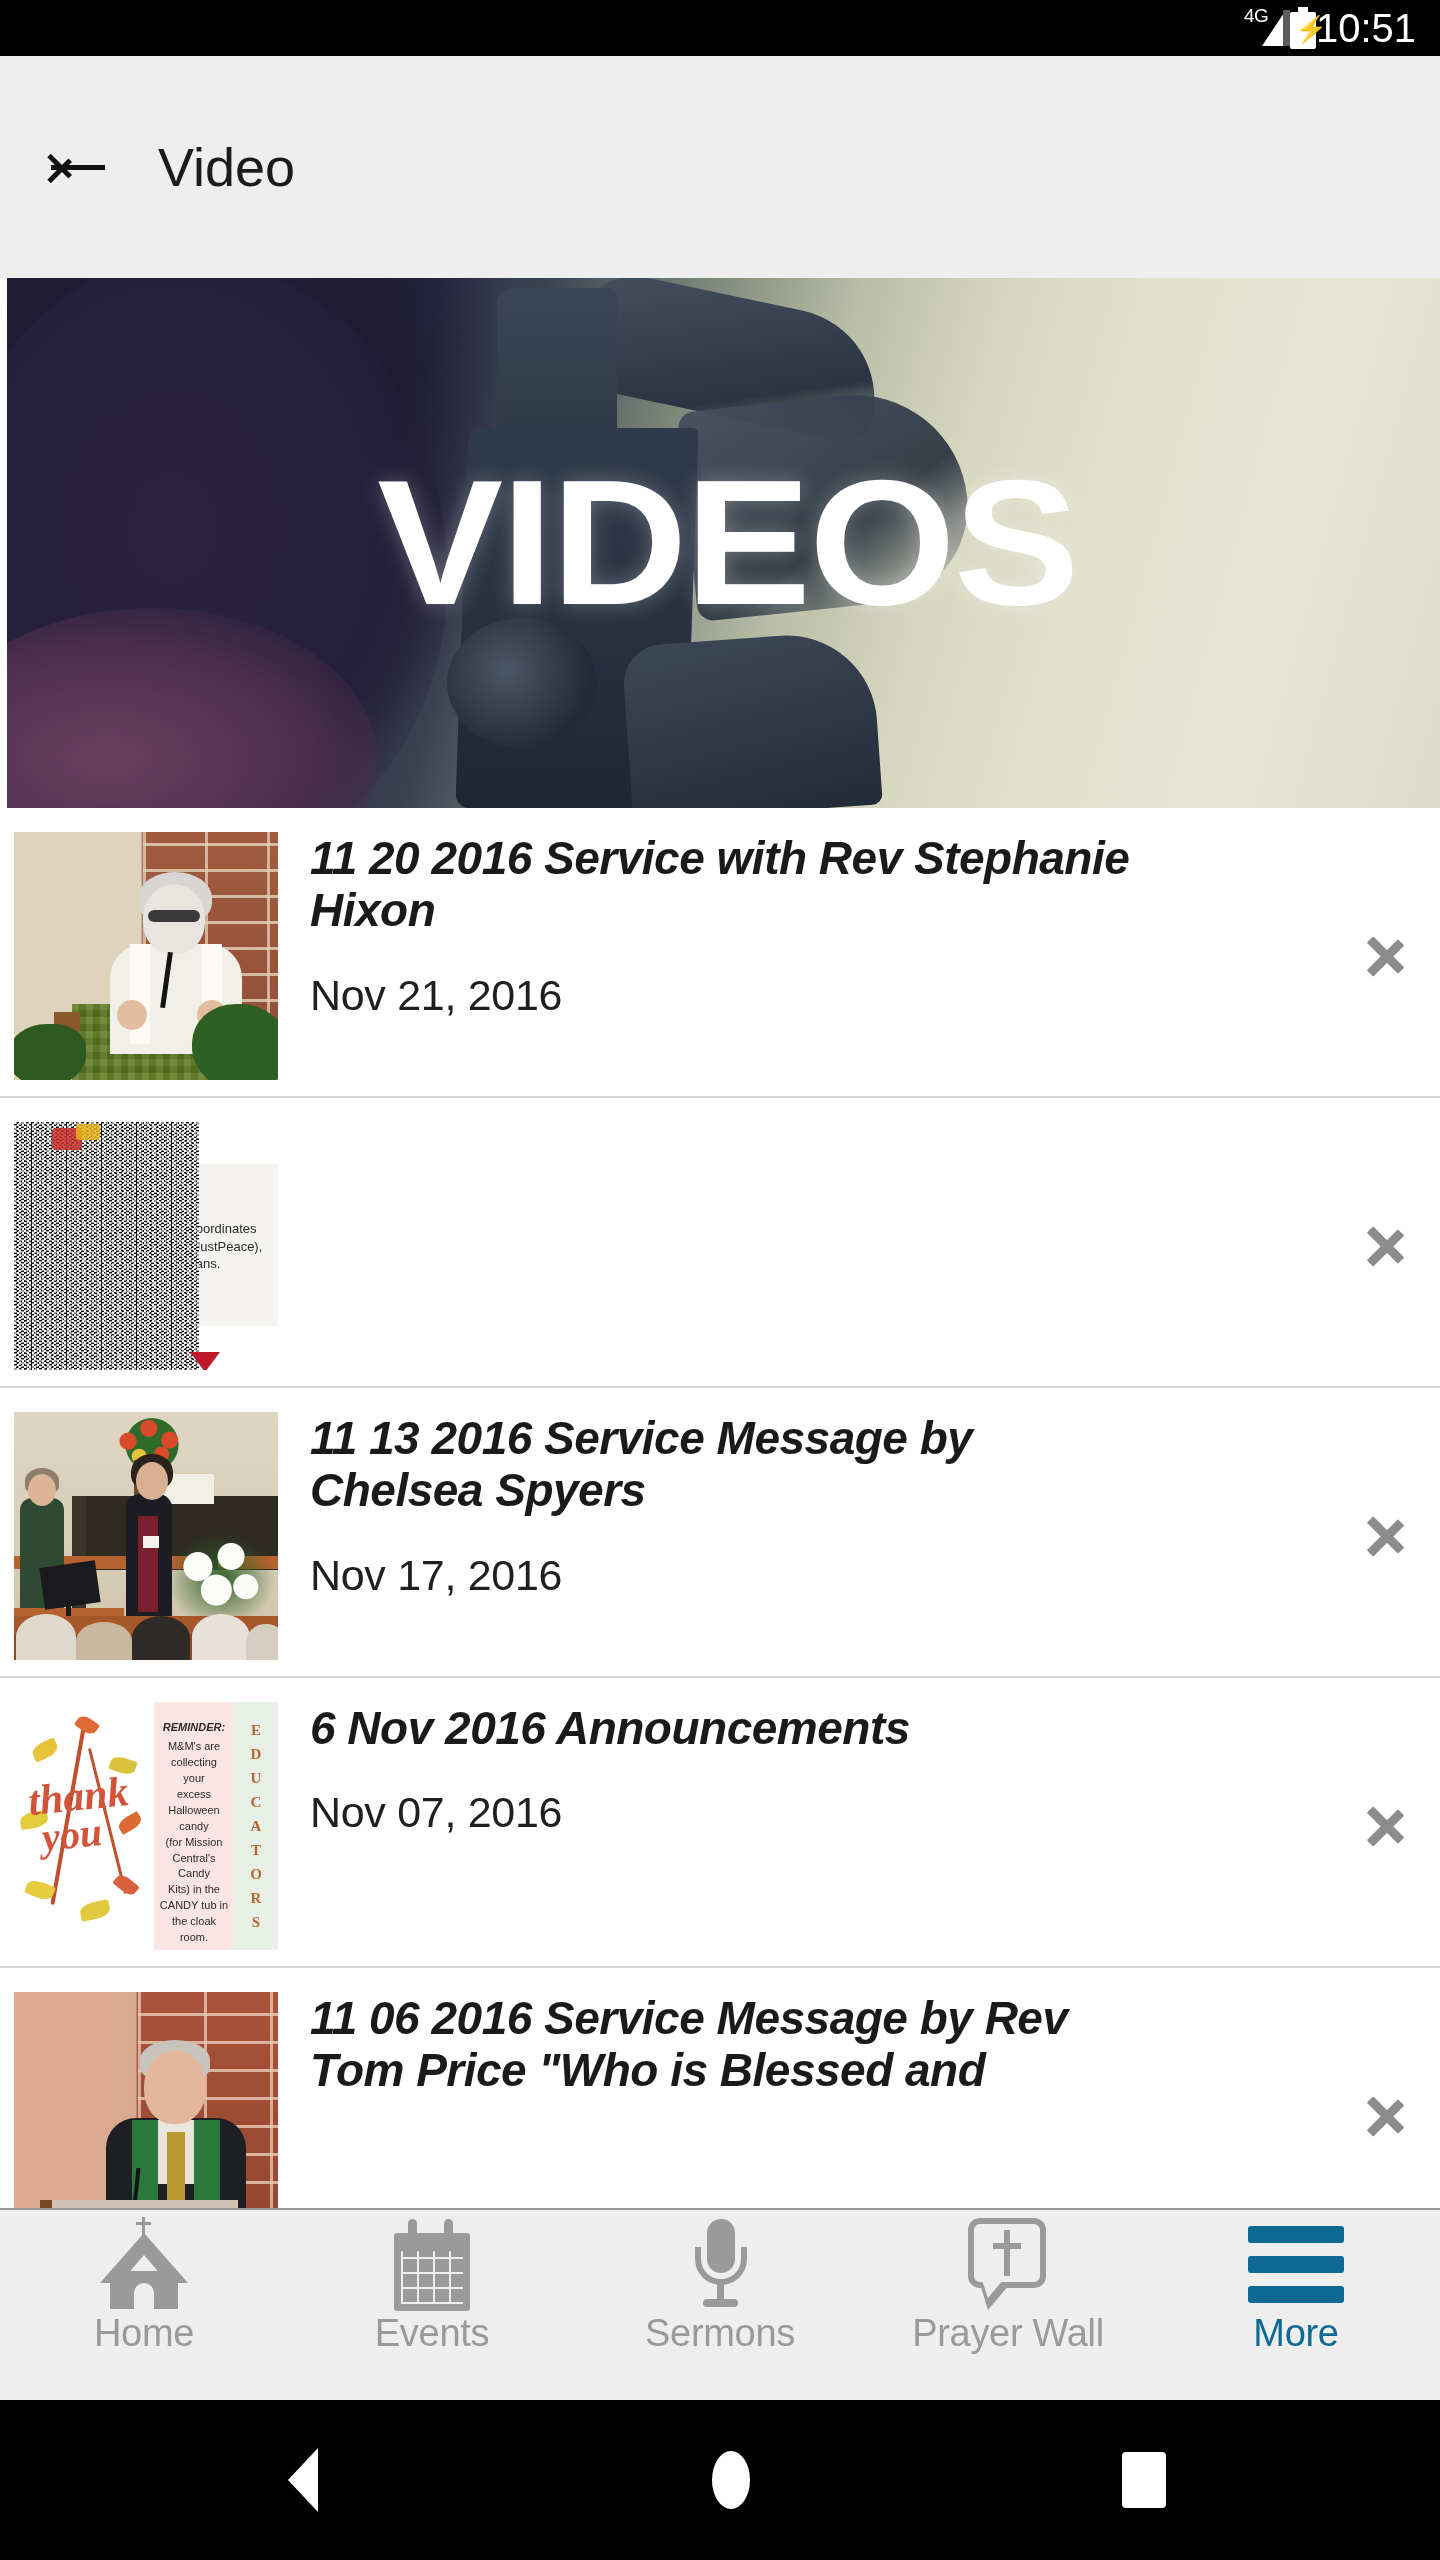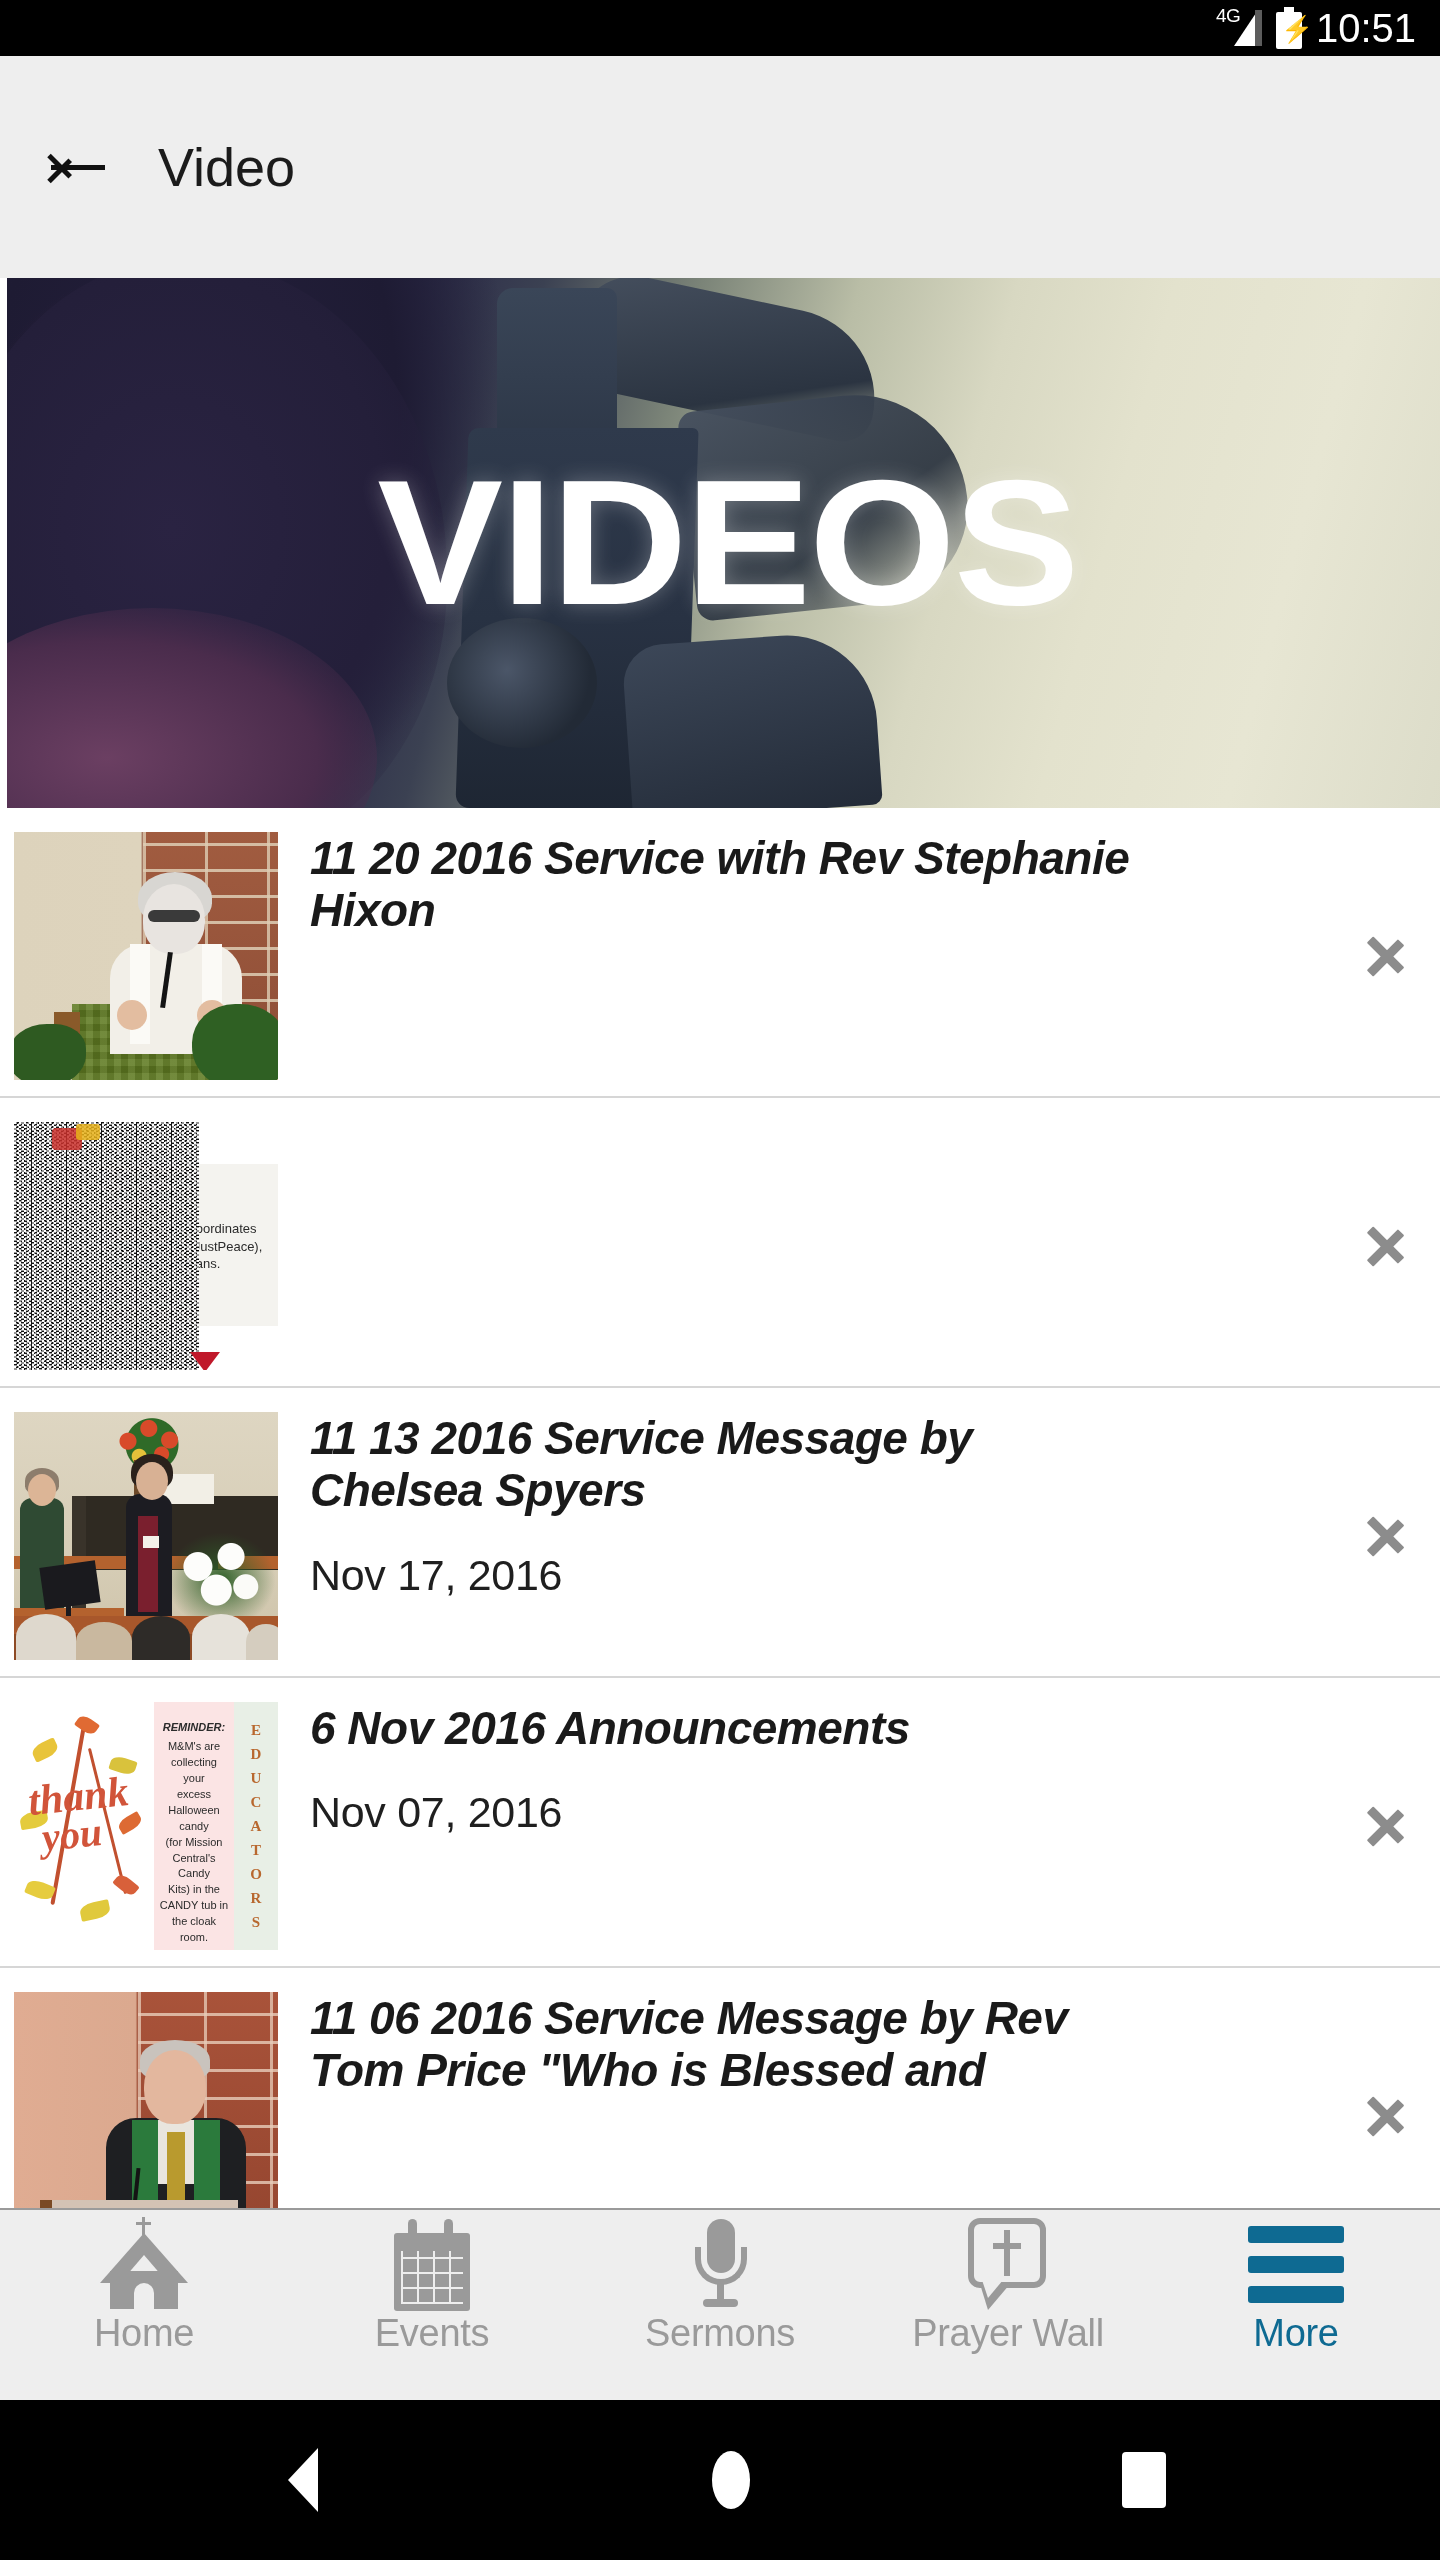--- a/index.html
+++ b/index.html
@@ -30,21 +30,20 @@
     background: #000000;
     display: flex;
     align-items: center;
     justify-content: flex-end;
     padding-right: 24px;
     box-sizing: border-box;
   }
   .sb-group {
     display: flex;
     align-items: center;
-    gap: 14px;
   }
   .net-icon {
     position: relative;
     width: 46px;
     height: 40px;
   }
   .net-icon .lbl {
     position: absolute;
     top: -2px; left: 0;
     font-size: 19px;
@@ -641,20 +640,21 @@
           <div class="t1-head"></div>
           <div class="t1-glass"></div>
         <div class="t1-mic"></div>
           <div class="t1-hand1"></div>
           <div class="t1-hand2"></div>
         <div class="t1-leafL"></div>
           <div class="t1-leafR"></div>
       </div>
       <div class="row-text">
         <div class="row-title">11 20 2016 Service with Rev Stephanie Hixon</div>
+        <div class="row-date">Nov 21, 2016</div>
       </div>
       <div class="chev">
           <i class="up"></i>
           <i class="dn"></i>
         </div>
     </div>
 
     <div class="row">
       <div class="thumb">
         <div class="t2"></div>

